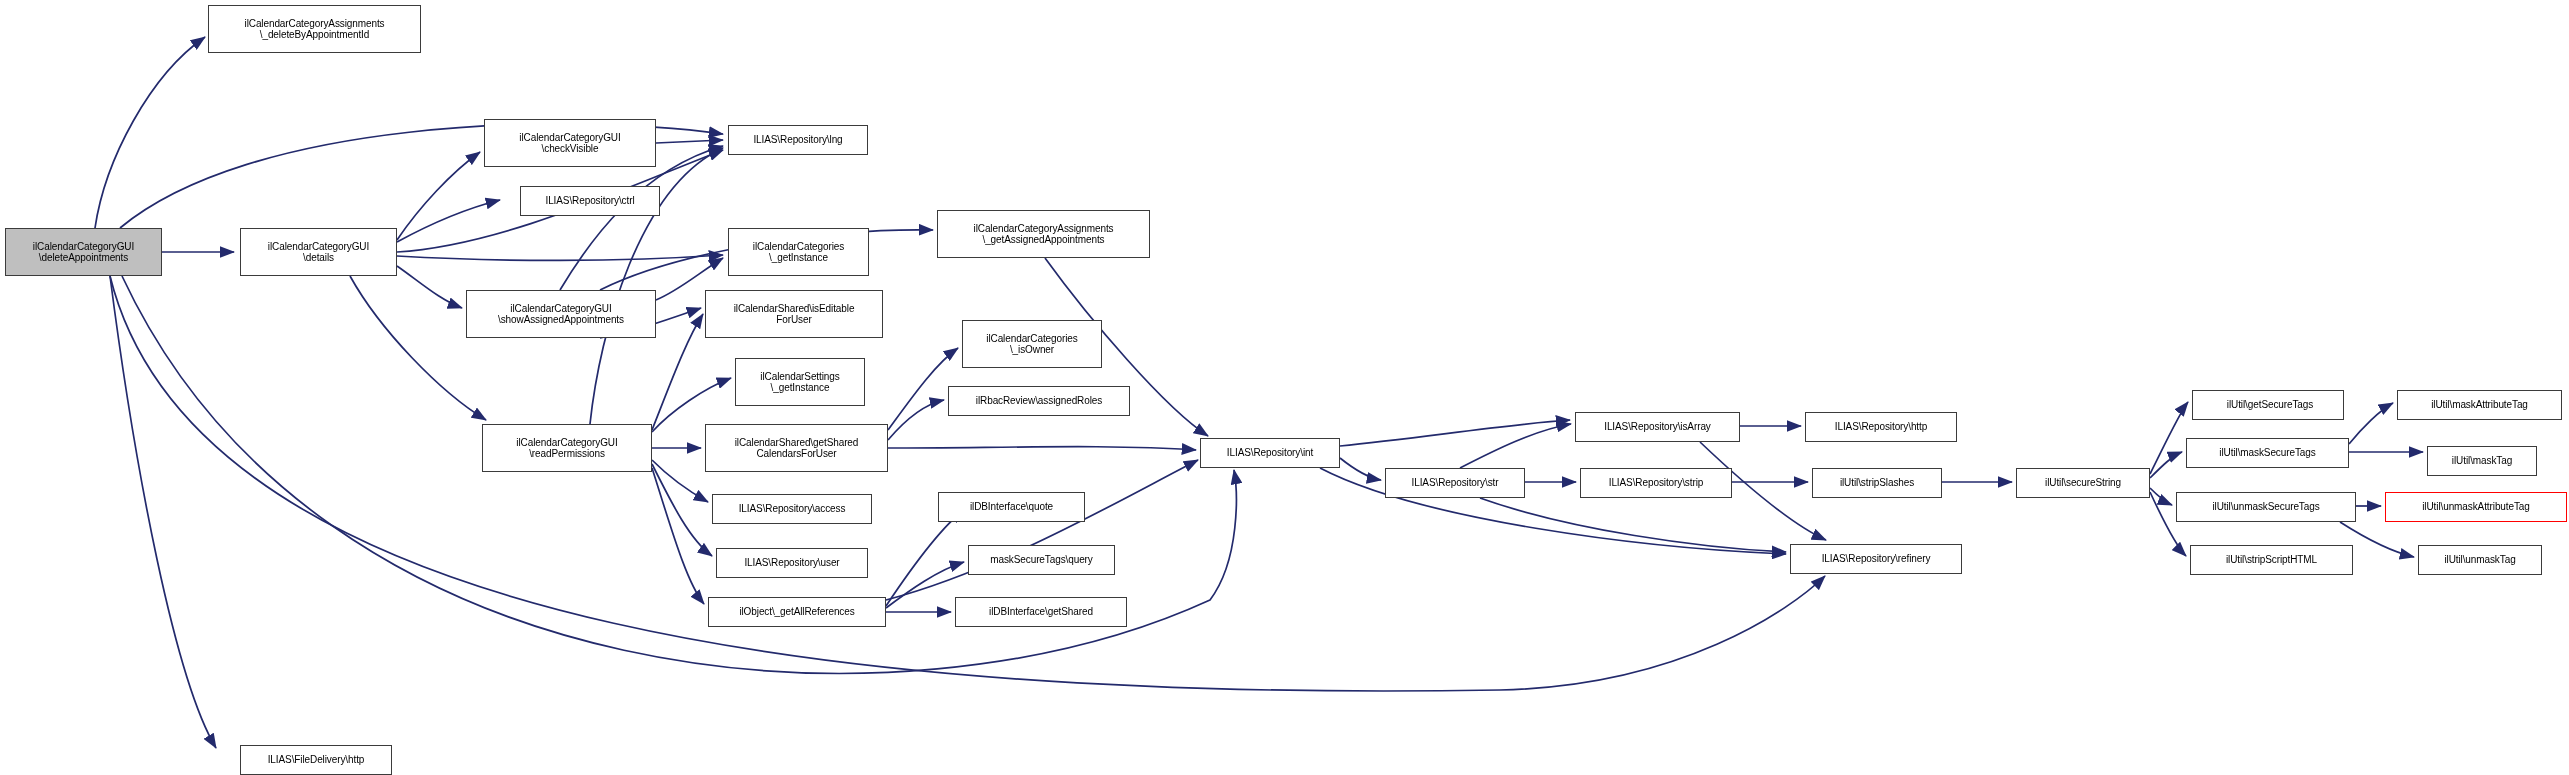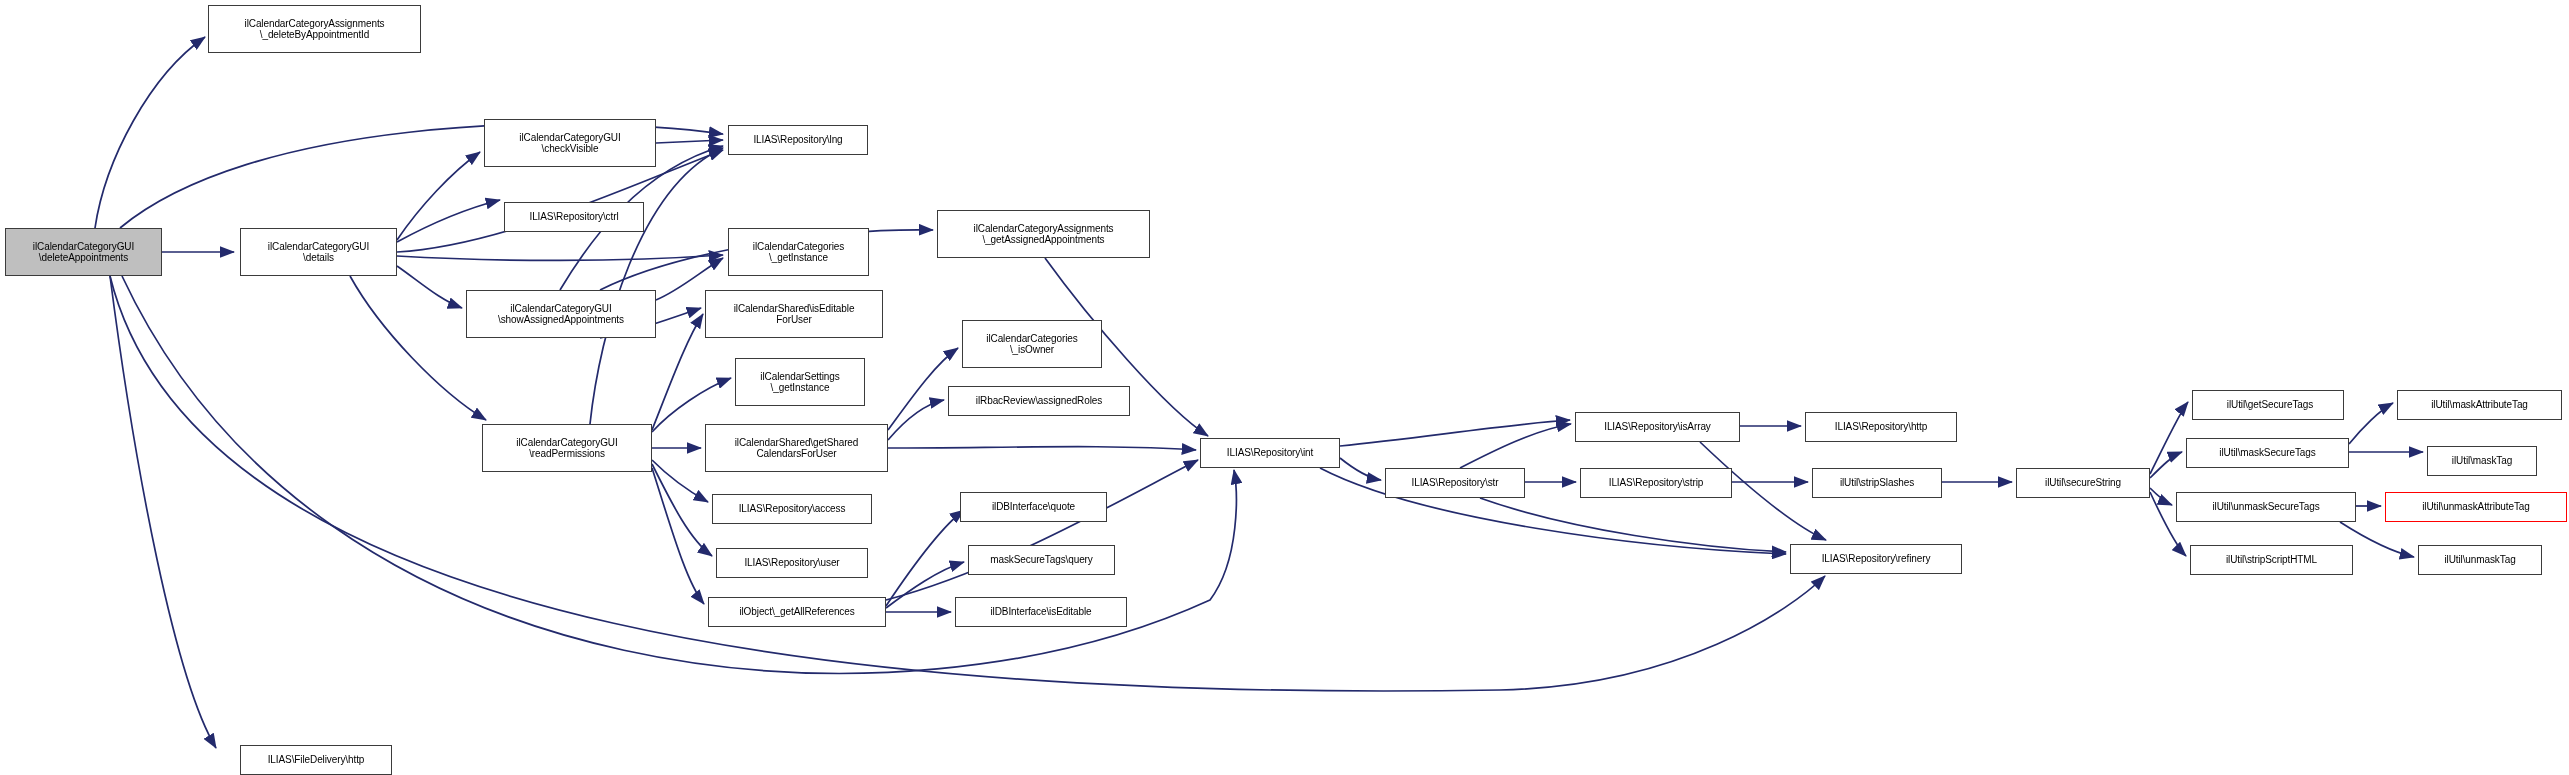--- a/index.html
+++ b/index.html
@@ -114,21 +114,21 @@
   </svg>
   <div id="node-layer">
       <div class="node root" style="left: 5px; top: 228px; width: 157px; height: 48px;">ilCalendarCategoryGUI
 \deleteAppointments</div>
       <div class="node" style="left: 208px; top: 5px; width: 213px; height: 48px;">ilCalendarCategoryAssignments
 \_deleteByAppointmentId</div>
       <div class="node" style="left: 240px; top: 228px; width: 157px; height: 48px;">ilCalendarCategoryGUI
 \details</div>
       <div class="node" style="left: 484px; top: 119px; width: 172px; height: 48px;">ilCalendarCategoryGUI
 \checkVisible</div>
-      <div class="node" style="left: 504px; top: 186px; width: 140px; height: 30px; margin-top: 16px;">ILIAS\Repository\ctrl</div>
+      <div class="node" style="left: 520px; top: 186px; width: 140px; height: 30px;">ILIAS\Repository\ctrl</div>
       <div class="node" style="left: 728px; top: 125px; width: 140px; height: 30px;">ILIAS\Repository\lng</div>
       <div class="node" style="left: 937px; top: 210px; width: 213px; height: 48px;">ilCalendarCategoryAssignments
 \_getAssignedAppointments</div>
       <div class="node" style="left: 728px; top: 228px; width: 141px; height: 48px;">ilCalendarCategories
 \_getInstance</div>
       <div class="node" style="left: 466px; top: 290px; width: 190px; height: 48px;">ilCalendarCategoryGUI
 \showAssignedAppointments</div>
       <div class="node" style="left: 705px; top: 290px; width: 178px; height: 48px;">ilCalendarShared\isEditable
 ForUser</div>
       <div class="node" style="left: 962px; top: 320px; width: 140px; height: 48px;">ilCalendarCategories
@@ -136,23 +136,23 @@
       <div class="node" style="left: 482px; top: 424px; width: 170px; height: 48px;">ilCalendarCategoryGUI
 \readPermissions</div>
       <div class="node" style="left: 735px; top: 358px; width: 130px; height: 48px;">ilCalendarSettings
 \_getInstance</div>
       <div class="node" style="left: 948px; top: 386px; width: 182px; height: 30px;">ilRbacReview\assignedRoles</div>
       <div class="node" style="left: 705px; top: 424px; width: 183px; height: 48px;">ilCalendarShared\getShared
 CalendarsForUser</div>
       <div class="node" style="left: 712px; top: 494px; width: 160px; height: 30px;">ILIAS\Repository\access</div>
       <div class="node" style="left: 716px; top: 548px; width: 152px; height: 30px;">ILIAS\Repository\user</div>
       <div class="node" style="left: 708px; top: 597px; width: 178px; height: 30px;">ilObject\_getAllReferences</div>
-      <div class="node" style="left: 960px; top: 492px; width: 147px; height: 30px;">ilDBInterface\quote</div>
+      <div class="node" style="left: 938px; top: 492px; width: 147px; height: 30px;">ilDBInterface\quote</div>
       <div class="node" style="left: 968px; top: 545px; width: 147px; height: 30px;">maskSecureTags\query</div>
-      <div class="node" style="left: 955px; top: 597px; width: 172px; height: 30px;">ilDBInterface\isEditable</div>
+      <div class="node" style="left: 955px; top: 597px; width: 172px; height: 30px;">ilDBInterface\getShared</div>
       <div class="node" style="left: 1200px; top: 438px; width: 140px; height: 30px;">ILIAS\Repository\int</div>
       <div class="node" style="left: 1385px; top: 468px; width: 140px; height: 30px;">ILIAS\Repository\str</div>
       <div class="node" style="left: 1575px; top: 412px; width: 165px; height: 30px;">ILIAS\Repository\isArray</div>
       <div class="node" style="left: 1580px; top: 468px; width: 152px; height: 30px;">ILIAS\Repository\strip</div>
       <div class="node" style="left: 1805px; top: 412px; width: 152px; height: 30px;">ILIAS\Repository\http</div>
       <div class="node" style="left: 1812px; top: 468px; width: 130px; height: 30px;">ilUtil\stripSlashes</div>
       <div class="node" style="left: 1790px; top: 544px; width: 172px; height: 30px;">ILIAS\Repository\refinery</div>
       <div class="node" style="left: 2016px; top: 468px; width: 134px; height: 30px;">ilUtil\secureString</div>
       <div class="node" style="left: 2192px; top: 390px; width: 152px; height: 30px; padding-left: 8px;">ilUtil\getSecureTags</div>
       <div class="node" style="left: 2186px; top: 438px; width: 163px; height: 30px;">ilUtil\maskSecureTags</div>

